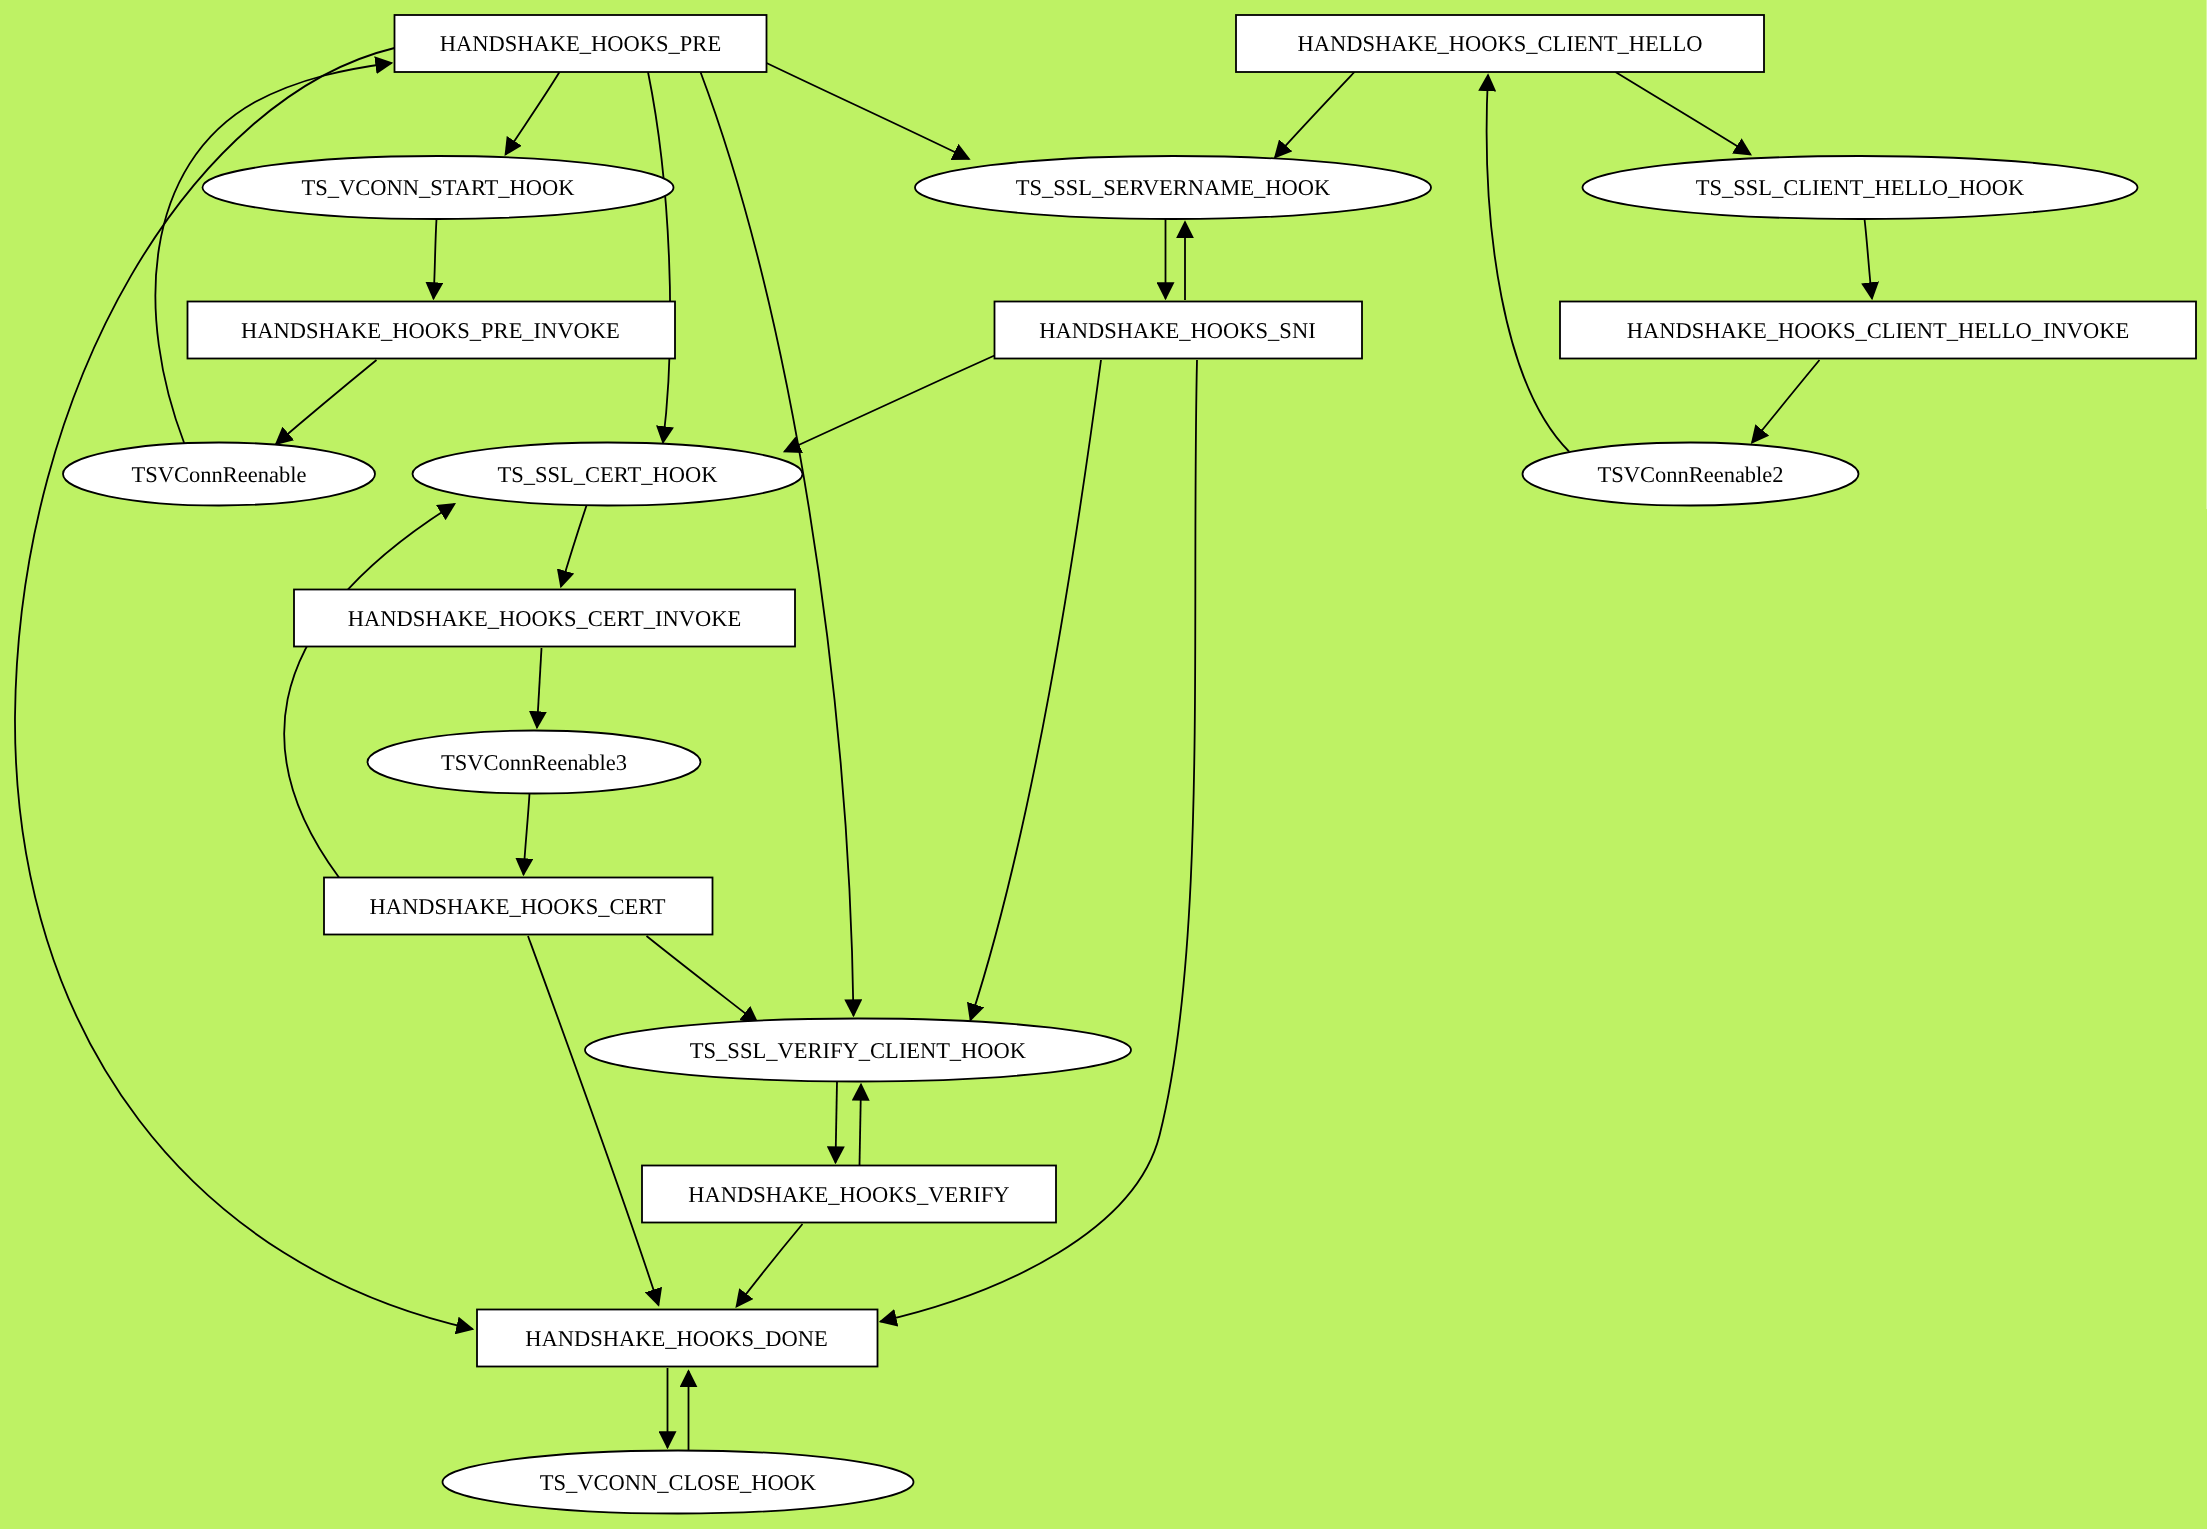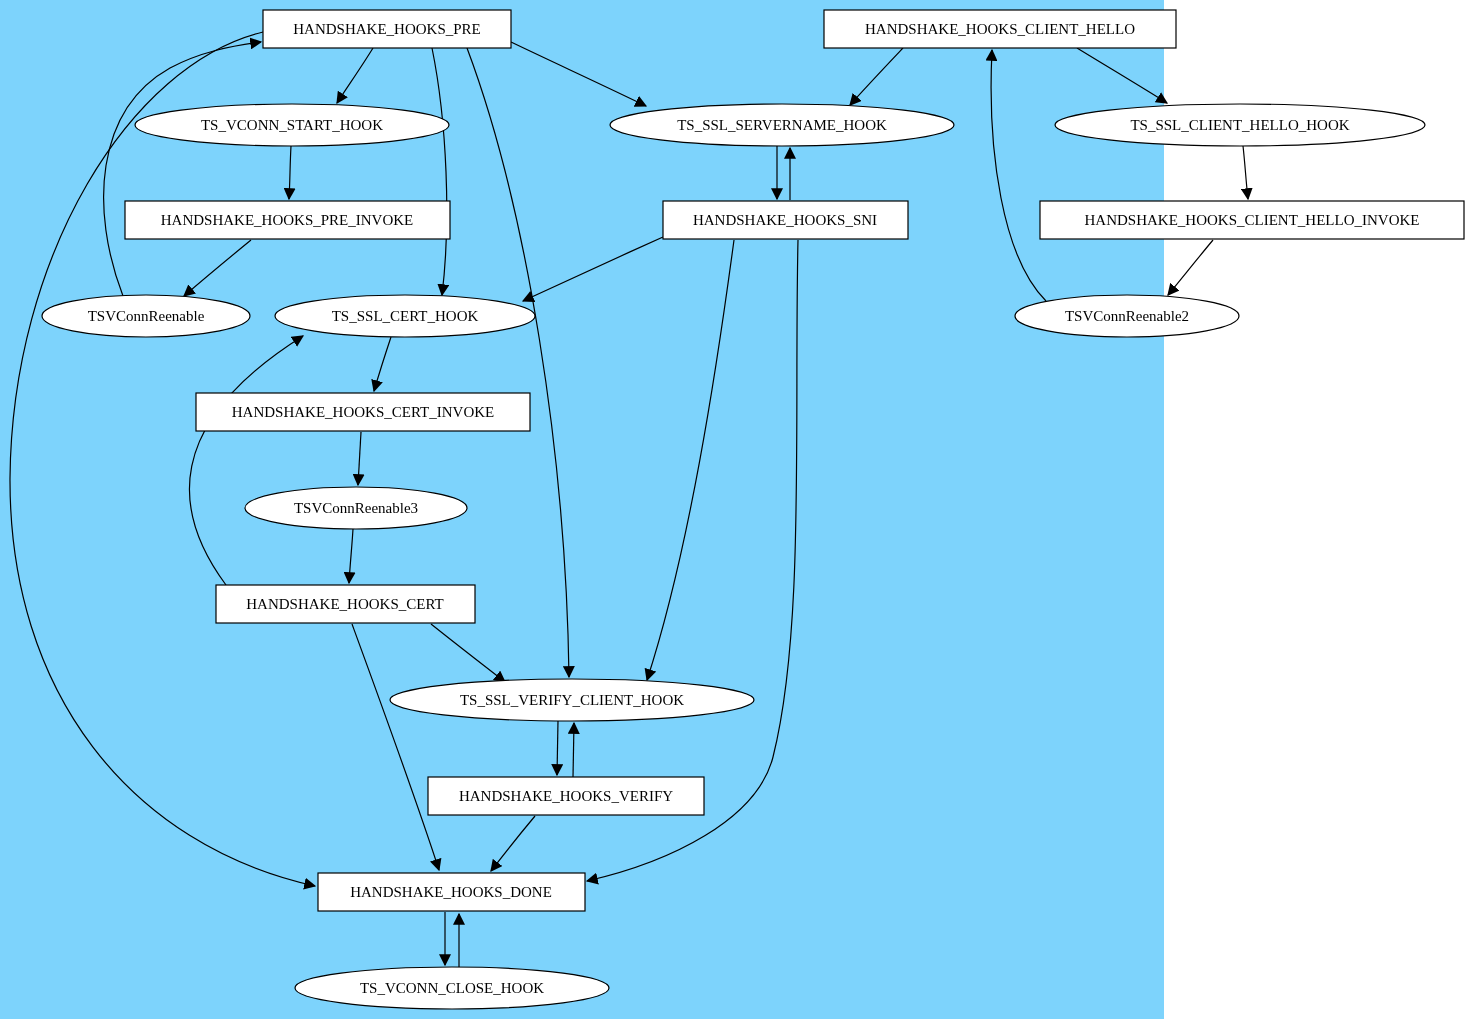--- a/index.html
+++ b/index.html
@@ -1,23 +1,23 @@
 <!DOCTYPE html>
 <html><head>
 <meta charset="utf-8">
 <style>
   html, body {
     margin: 0;
     padding: 0;
     background: #ffffff;
   }
   .diagram-wrap {
-    width: 1164px;
+    width: 1471px;
     height: 1019px;
-    background: #7dd3fc;
+    background: #bef264;
   }
   svg {
     display: block;
   }
   .node-shape {
     fill: #ffffff;
     stroke: #000000;
     stroke-width: 1.2;
   }
   .edge-path {

